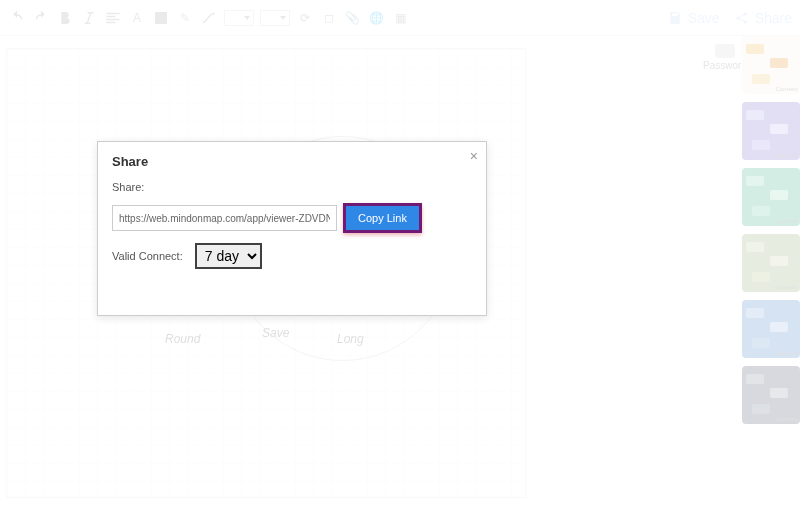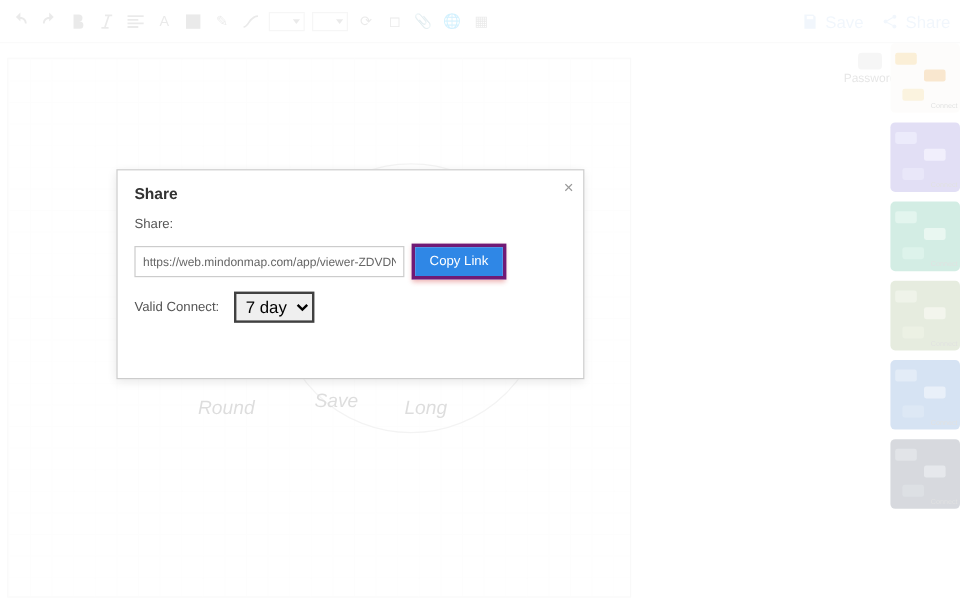--- a/index.html
+++ b/index.html
@@ -9,21 +9,21 @@
 .toolbar .tool-icon { width: 18px; height: 18px; display: flex; align-items: center; justify-content: center; color: #888; }
 .toolbar .dropdown { width: 30px; height: 16px; border: 1px solid #ccc; position: relative; }
 .toolbar .dropdown::after { content: ''; position: absolute; right: 3px; top: 5px; border-left: 3px solid transparent; border-right: 3px solid transparent; border-top: 4px solid #888; }
 .toolbar-right { margin-left: auto; display: flex; align-items: center; gap: 14px; }
 .toolbar-right .btn { display: flex; align-items: center; gap: 5px; color: #4a8fd6; font-size: 14px; opacity: 0.45; }
 .toolbar-right .btn svg { width: 16px; height: 16px; }
 
 .canvas { position: absolute; top: 36px; left: 0; width: 690px; height: 471px; opacity: 0.35; }
 .canvas-border { position: absolute; left: 6px; top: 12px; width: 520px; height: 450px; border: 1px solid #ddd; background-image: linear-gradient(#f4f4f4 1px, transparent 1px), linear-gradient(90deg, #f4f4f4 1px, transparent 1px); background-size: 18px 18px; }
 .circle { position: absolute; left: 230px; top: 100px; width: 225px; height: 225px; border: 1px solid #bbb; border-radius: 50%; }
-.canvas-label { position: absolute; color: #404040; font-size: 16px; font-style: italic; }
+.canvas-label { position: absolute; color: #404040; font-size: 12px; font-style: italic; }
 
 .right-panel { position: absolute; right: 0; top: 36px; width: 102px; height: 471px; display: flex; flex-direction: column; gap: 6px; padding: 4px 2px 4px 0; opacity: 0.5; }
 .feedback { width: 50px; text-align: center; font-size: 10px; color: #999; margin: 4px 0 0 2px; }
 .feedback .fb-icon { width: 20px; height: 14px; margin: 0 auto 2px; background: #ddd; border-radius: 3px; }
 .theme-thumbs { display: flex; flex-direction: column; gap: 8px; position: absolute; right: 0; top: 0; }
 .thumb { width: 58px; height: 58px; border-radius: 4px; padding: 6px; font-size: 6px; color: #fff; position: relative; overflow: hidden; }
 .thumb .s1 { position: absolute; left: 4px; top: 8px; width: 18px; height: 10px; border-radius: 2px; }
 .thumb .s2 { position: absolute; left: 28px; top: 22px; width: 18px; height: 10px; border-radius: 2px; }
 .thumb .s3 { position: absolute; left: 10px; top: 38px; width: 18px; height: 10px; border-radius: 2px; }
 .thumb .lbl { position: absolute; right: 2px; bottom: 2px; font-size: 6px; color: #888; }

